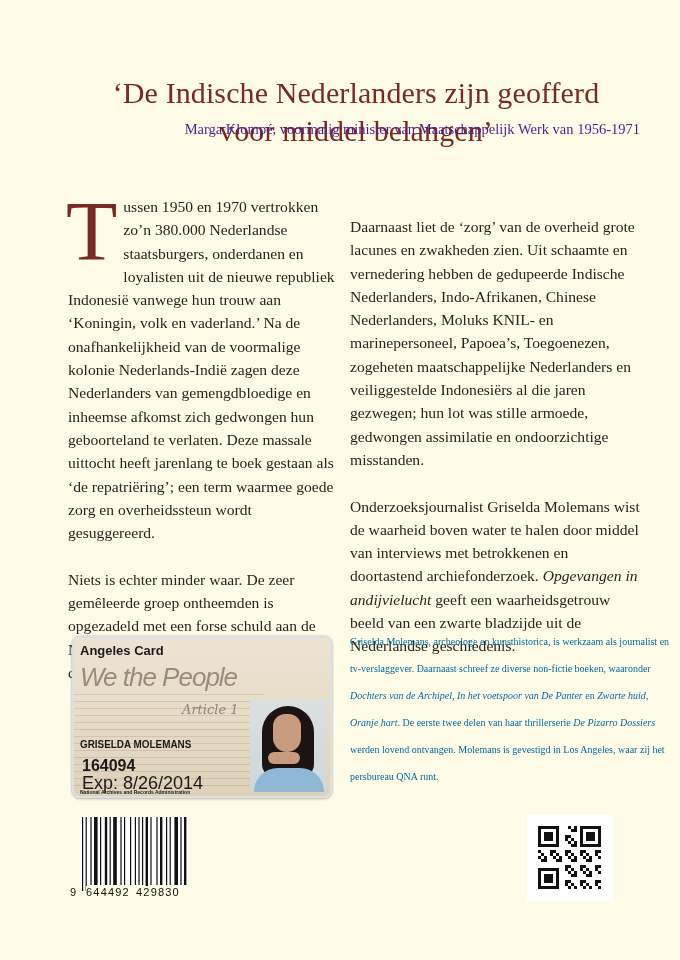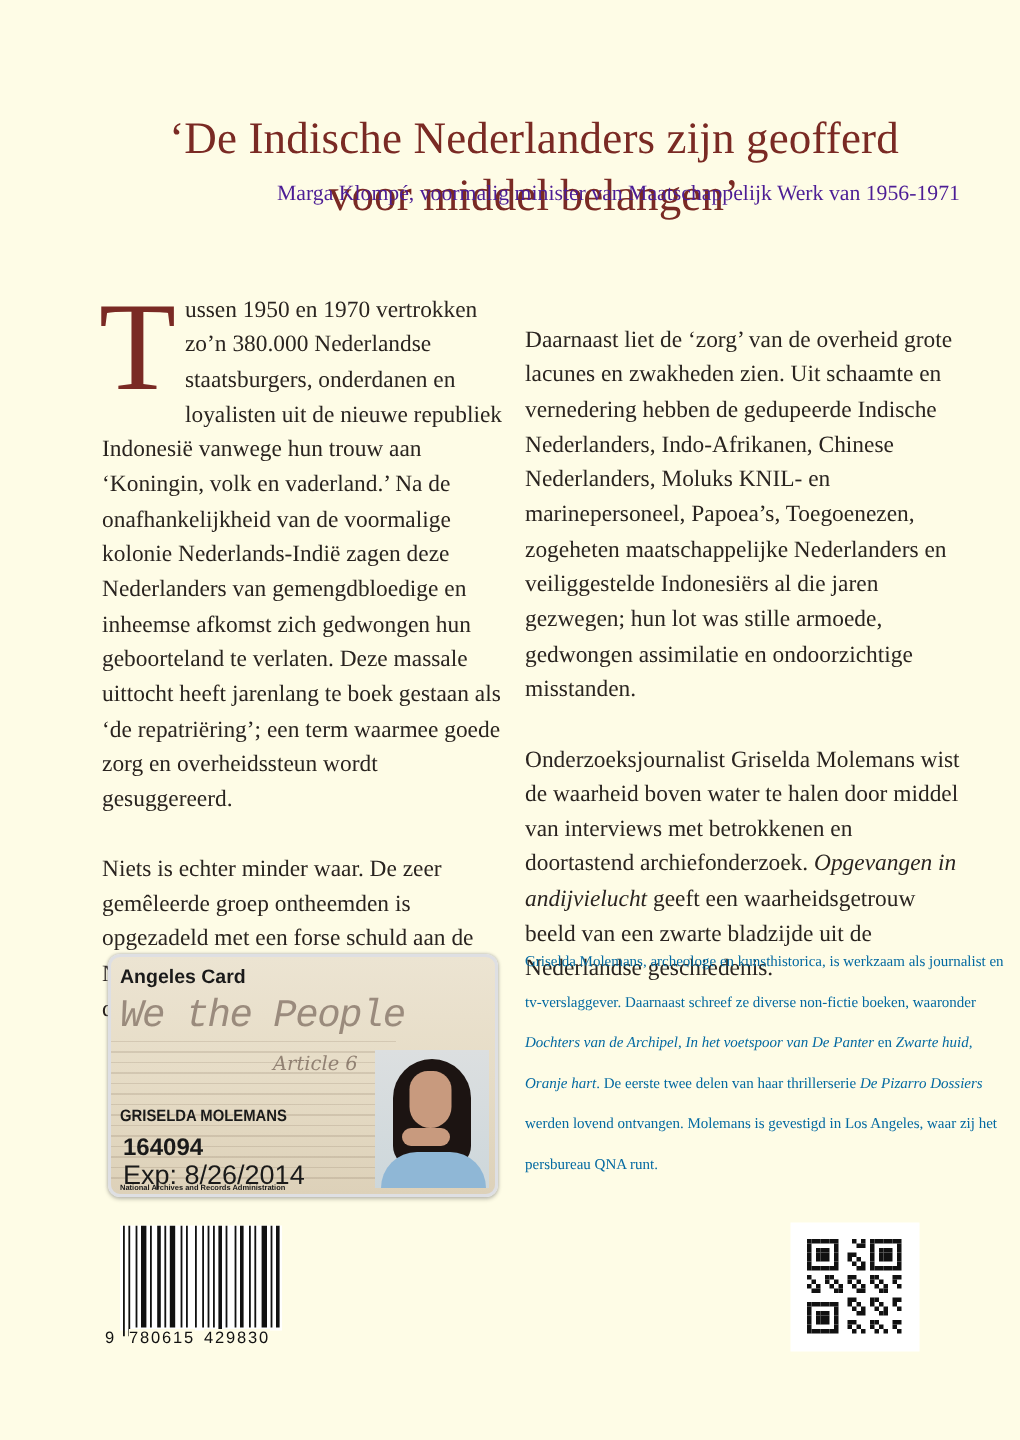--- a/index.html
+++ b/index.html
@@ -44,21 +44,21 @@
     background: linear-gradient(180deg, #ece4d2 0%, #e6dcc6 50%, #ddd1b9 100%);
     box-shadow: 0 0 2px #b9b9b9, 0 1px 3px rgba(0,0,0,0.25);
     border: 2px solid #dedfe3;
     font-family: "Liberation Sans", "DejaVu Sans", sans-serif;
   }
   .card .lines {
     position: absolute; left: 0; top: 50px; width: 190px; height: 100px;
     background: repeating-linear-gradient(180deg, transparent 0 6px, rgba(120,100,80,0.18) 6px 7px);
   }
   .card .script {
-    position: absolute; left: 6px; top: 24px; font-family: Liberation Mono, monospace;
+    position: absolute; left: 6px; top: 24px; font-family: Liberation Sans, sans-serif;
     font-style: italic; font-size: 26px; color: rgba(90,70,60,0.55); letter-spacing: -1px;
   }
   .card .article {
     position: absolute; left: 108px; top: 64px; font-family: "DejaVu Serif", serif;
     font-style: italic; font-size: 13px; color: rgba(90,70,60,0.6);
   }
   .card .title { position: absolute; left: 6px; top: 5px; font-weight: bold; font-size: 13px; color: #1a1a1a; }
   .card .name { position: absolute; left: 6px; top: 100px; font-weight: bold; font-size: 11px; color: #1a1a1a; transform: scaleX(0.9); transform-origin: left; }
   .card .num { position: absolute; left: 8px; top: 119px; font-weight: bold; font-size: 16px; color: #1a1a1a; }
   .card .exp { position: absolute; left: 8px; top: 135px; font-weight: normal; font-size: 18px; color: #1a1a1a; }
@@ -100,21 +100,21 @@
 </div>
 
 <div class="col col-right">
   <p>Daarnaast liet de ‘zorg’ van de overheid grote lacunes en zwakheden zien. Uit schaamte en vernedering hebben de gedupeerde Indische Nederlanders, Indo-Afrikanen, Chinese Nederlanders, Moluks KNIL- en marinepersoneel, Papoea’s, Toegoenezen, zogeheten maatschappelijke Nederlanders en veiliggestelde Indonesiërs al die jaren gezwegen; hun lot was stille armoede, gedwongen assimilatie en ondoorzichtige misstanden.</p>
   <p><span>Onderzoeksjournalist Griselda Molemans wist de waarheid boven water te halen door middel van interviews met betrokkenen en doortastend archiefonderzoek. </span><em>Opgevangen in andijvielucht</em><span> geeft een waarheidsgetrouw beeld van een zwarte bladzijde uit de Nederlandse geschiedenis.</span></p>
 </div>
 
 <div class="card">
   <div class="lines"></div>
   <div class="script">We the People</div>
-  <div class="article">Article 6</div>
+  <div class="article">Article 1</div>
   <div class="title">Angeles Card</div>
   <div class="name">GRISELDA MOLEMANS</div>
   <div class="num">164094</div>
   <div class="exp">Exp: 8/26/2014</div>
   <div class="agency">National Archives and Records Administration</div>
   <div class="photo">
     <div class="hair"></div>
     <div class="shoulders"></div>
     <div class="face"></div>
     <div class="hand"></div>
@@ -152,21 +152,21 @@
       <rect x="103.99999999999996" y="0" width="2.4" height="68" fill="#111"></rect>
       <rect x="108.79999999999995" y="0" width="1.2" height="68" fill="#111"></rect>
       <rect x="114.79999999999995" y="0" width="1.2" height="68" fill="#111"></rect>
       <rect x="119.59999999999995" y="0" width="1.2" height="68" fill="#111"></rect>
       <rect x="123.19999999999995" y="0" width="1.2" height="68" fill="#111"></rect>
       <rect x="126.79999999999994" y="0" width="1.2" height="74" fill="#111"></rect>
     </svg>
 </div>
 <div class="barcode-digits">
   <span style="left:0">9</span>
-  <span style="left:16px">780615</span>
+  <span style="left:16px">644492</span>
   <span style="left:66px">429830</span>
 </div>
 
 <div class="qr">
   <svg id="qr-svg" width="86" height="86">
       <rect x="11" y="11" width="3" height="3" fill="#111"></rect>
       <rect x="14" y="11" width="3" height="3" fill="#111"></rect>
       <rect x="17" y="11" width="3" height="3" fill="#111"></rect>
       <rect x="20" y="11" width="3" height="3" fill="#111"></rect>
       <rect x="23" y="11" width="3" height="3" fill="#111"></rect>

